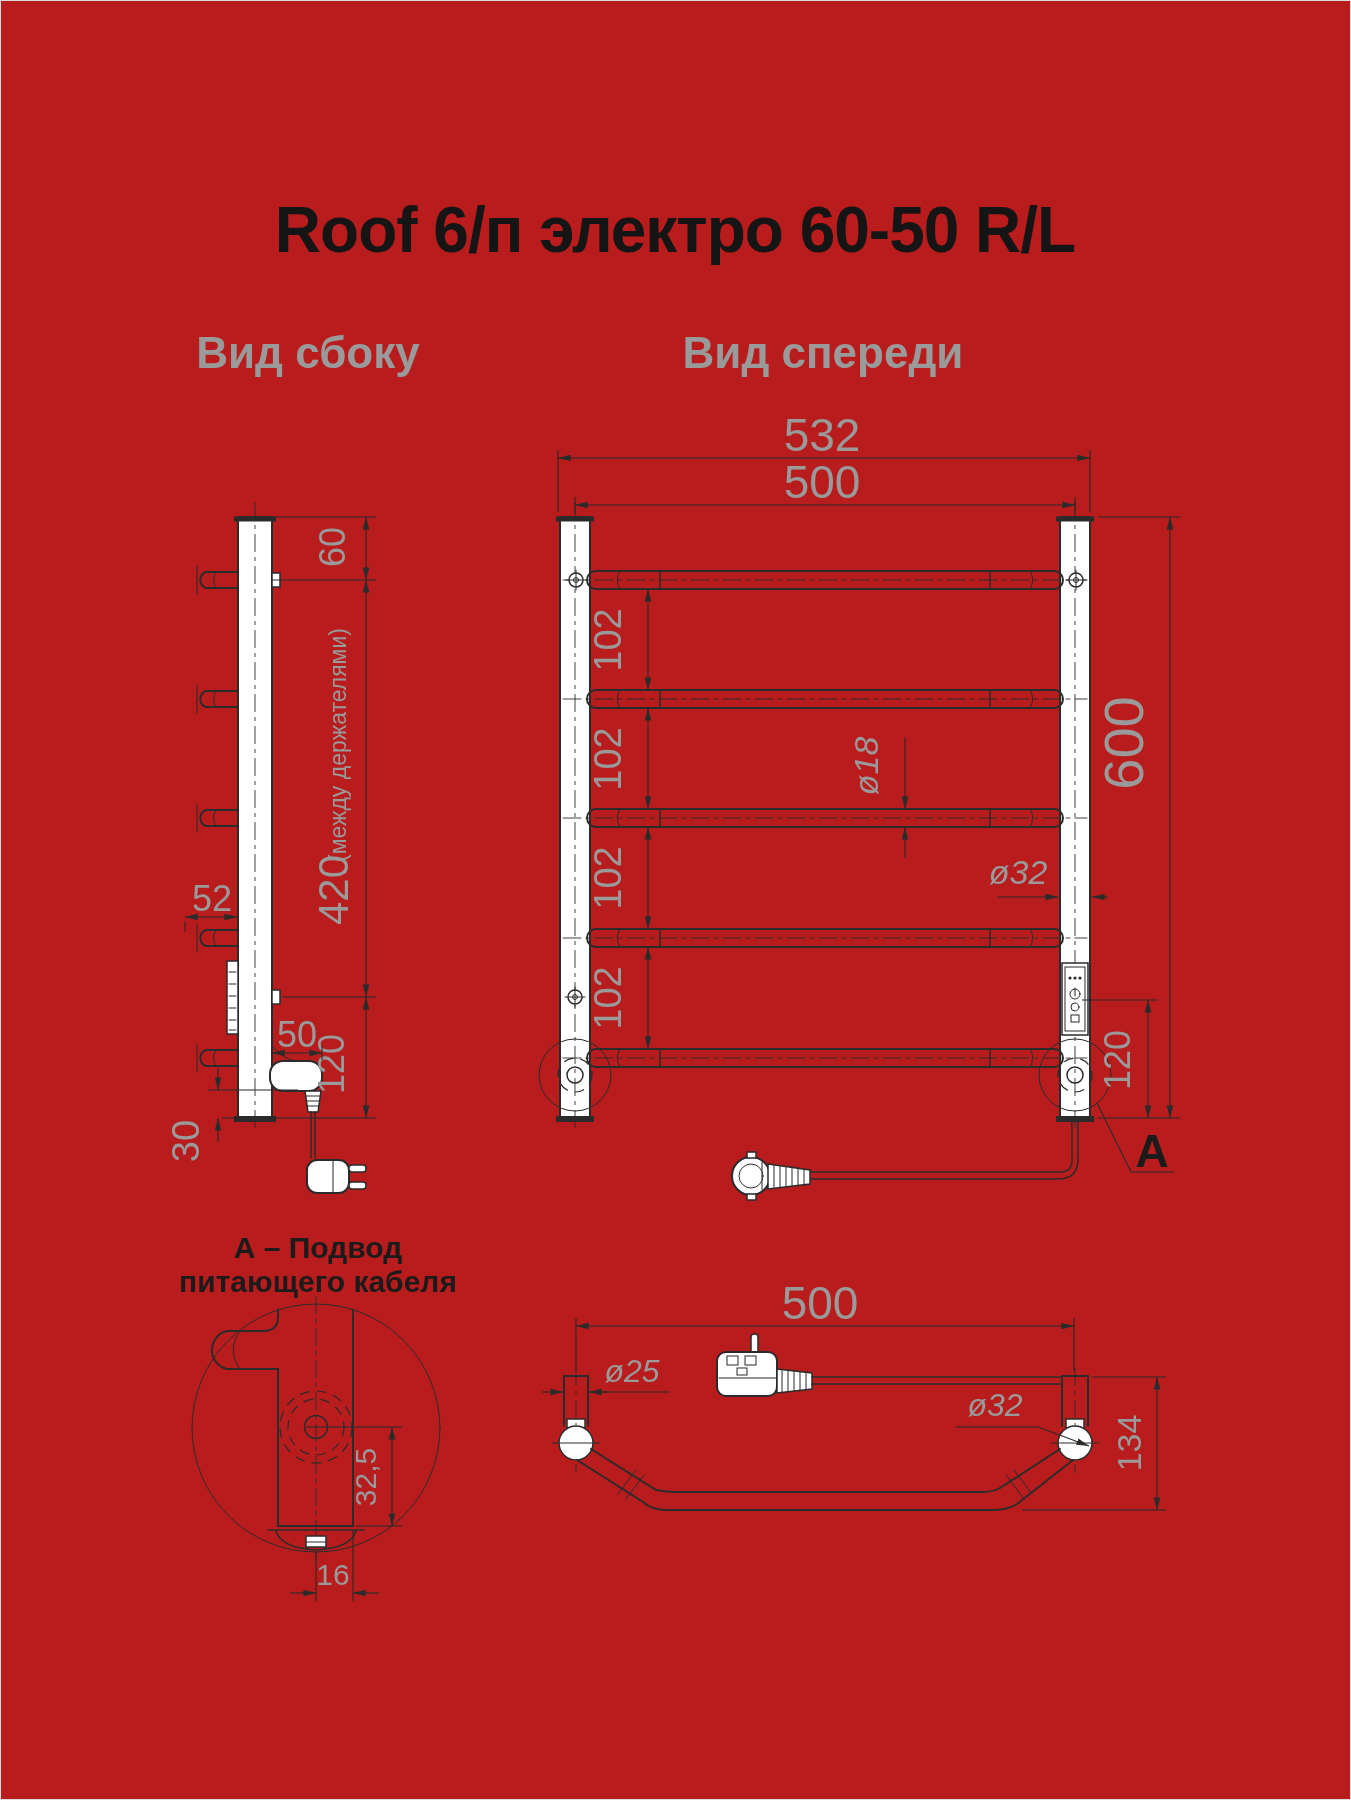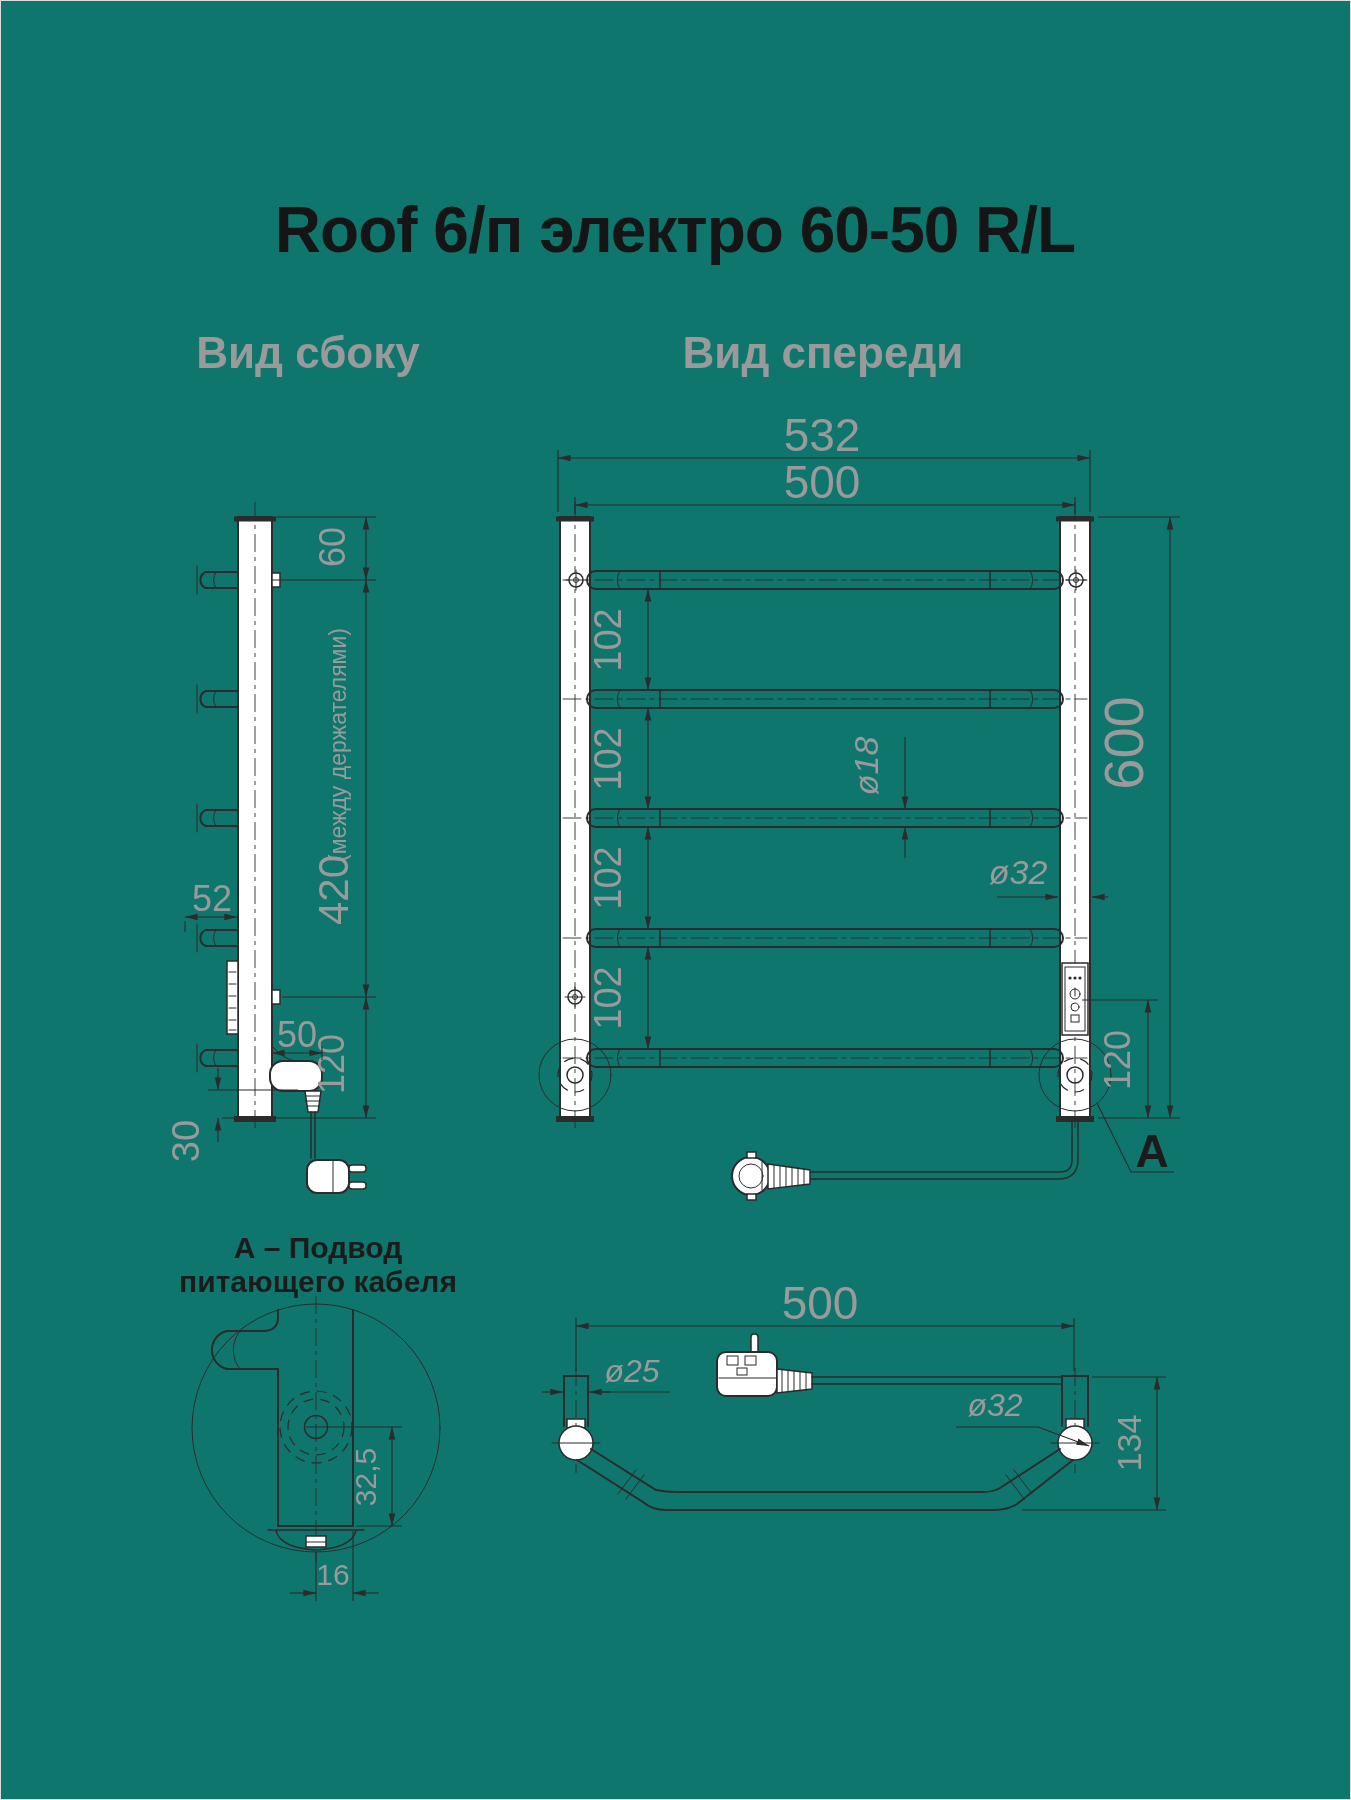--- a/index.html
+++ b/index.html
@@ -1,16 +1,16 @@
 <!DOCTYPE html>
 <html style="--line: #2b2b2b; --dim-text: #9a9a9a; --heading-text: #9a9a9a; --title-text: #151515; --caption-text: #1b1b1b;"><head>
 <meta charset="utf-8">
 <style>
   html,body{margin:0;padding:0;background:#fff;}
-  .page{position:relative;width:1351px;height:1800px;background:#0f766e;box-shadow:inset 0 0 0 1px #dcdcdc;overflow:hidden;}
+  .page{position:relative;width:1351px;height:1800px;background:#b91c1c;box-shadow:inset 0 0 0 1px #dcdcdc;overflow:hidden;}
   svg{display:block;}
   
   .o2  {stroke:var(--line);stroke-width:2;fill:none;stroke-linecap:round;}
   .o2f {stroke:var(--line);stroke-width:2;fill:#fff;}
   .o15 {stroke:var(--line);stroke-width:1.5;fill:none;stroke-linecap:round;}
   .o15f{stroke:var(--line);stroke-width:1.5;fill:#fff;}
   .o1  {stroke:var(--line);stroke-width:1;fill:none;stroke-linecap:round;}
   .dim {stroke:var(--line);stroke-width:1.1;fill:none;}
   .cl  {stroke:var(--line);stroke-width:0.9;fill:none;stroke-dasharray:18 5 4 5;}
   .dsh {stroke:var(--line);stroke-width:1.2;fill:none;stroke-dasharray:10 7;}

